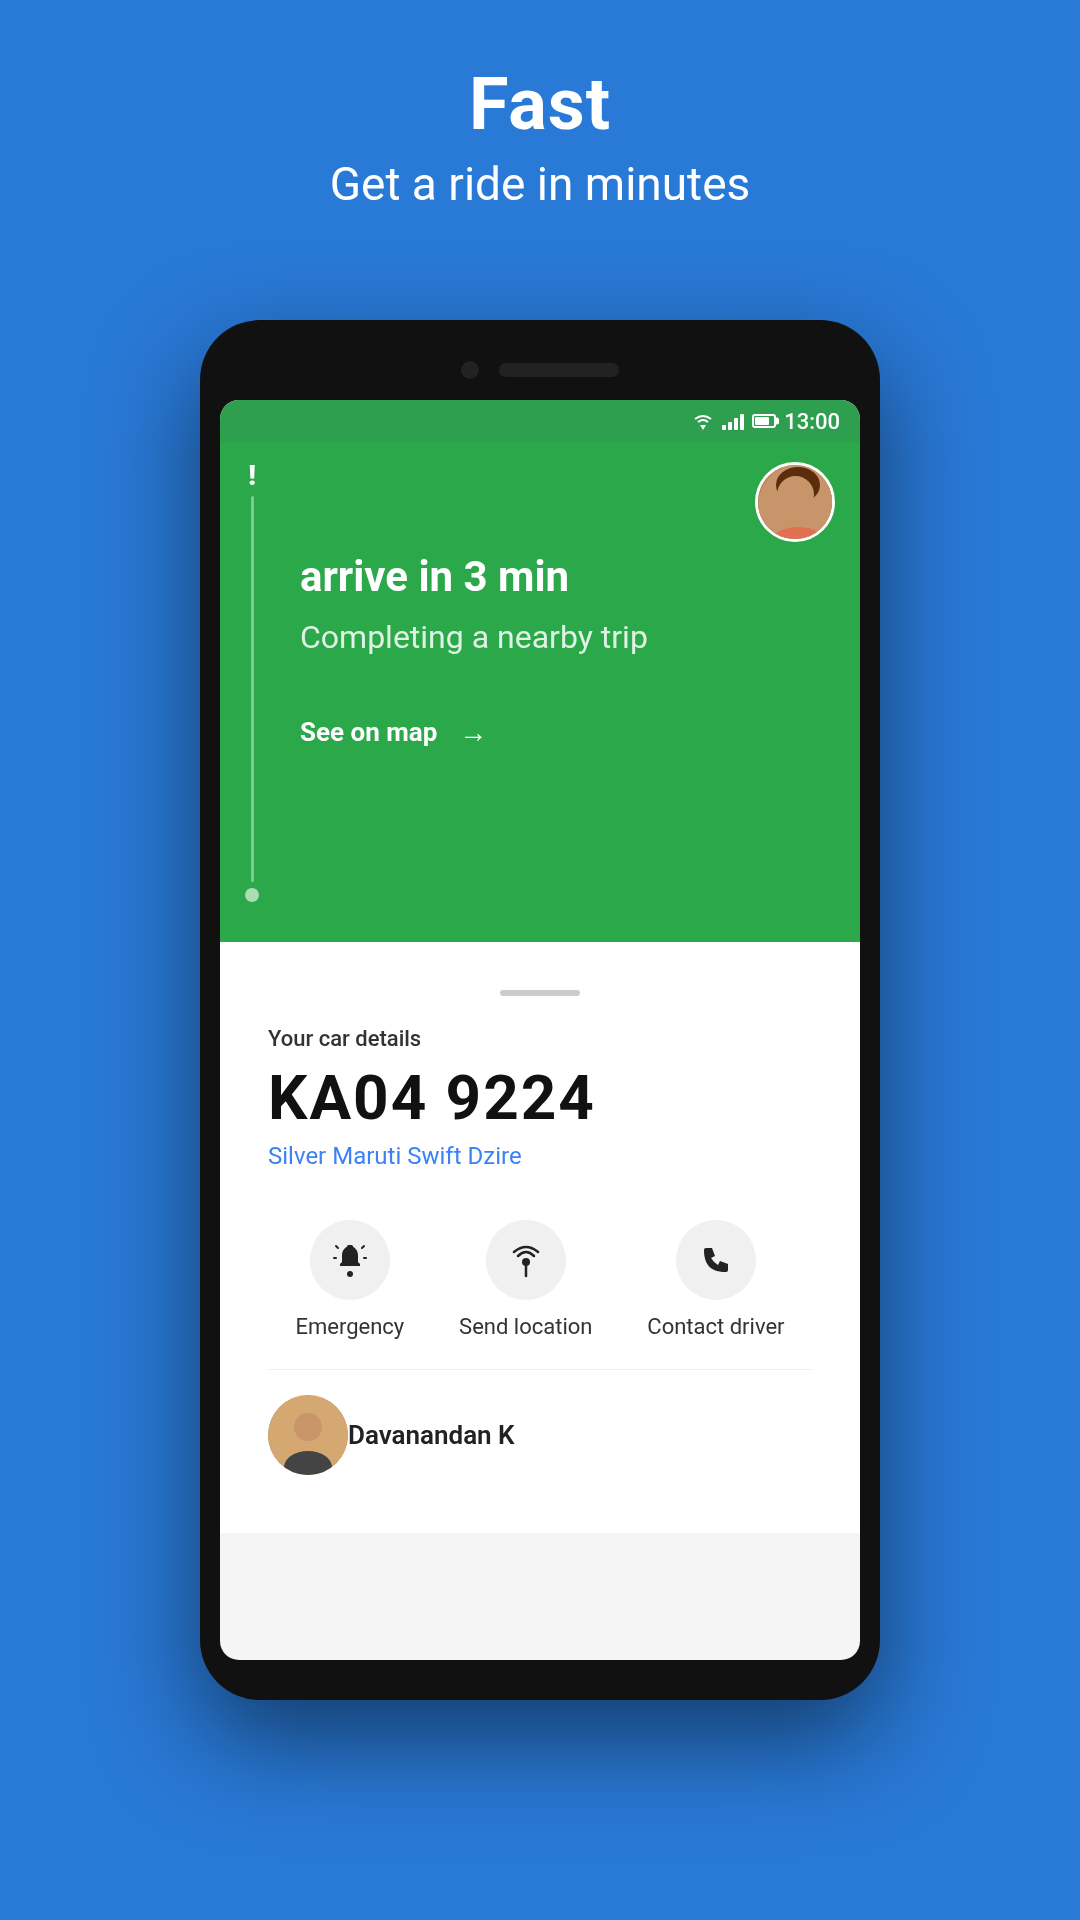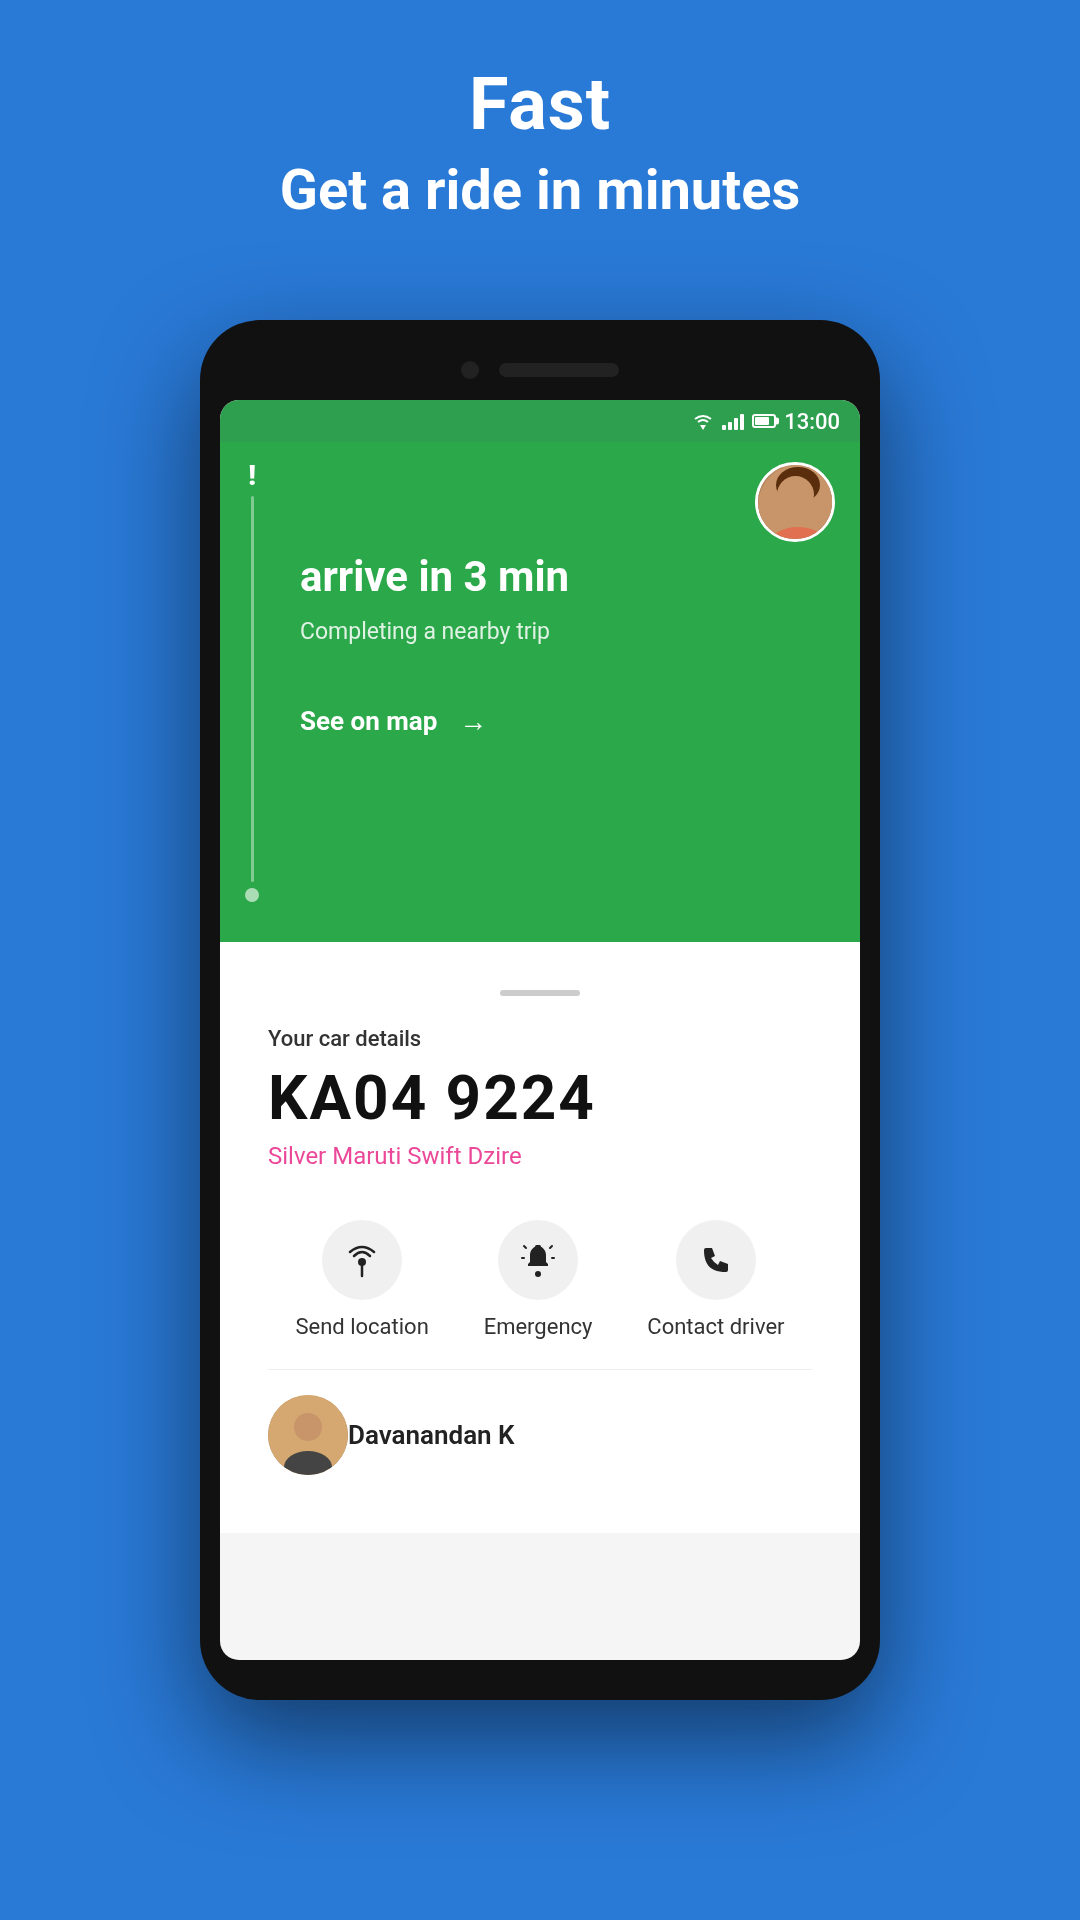--- a/index.html
+++ b/index.html
@@ -21,22 +21,22 @@
       color: #ffffff;
     }
 
     .header-title {
       font-size: 72px;
       font-weight: 700;
       letter-spacing: 1px;
     }
 
     .header-subtitle {
-      font-size: 56px;
-      font-weight: 700;
+      font-size: 46px;
+      font-weight: 400;
       margin-top: 10px;
     }
 
     
     .phone-wrapper {
       position: absolute;
       top: 320px;
       left: 50%;
       transform: translateX(-50%);
       width: 680px;
@@ -235,21 +235,21 @@
       color: white;
       font-size: 42px;
       font-weight: 700;
       line-height: 1.2;
       margin-top: 30px;
       margin-bottom: 15px;
     }
 
     .arrival-subtitle {
       color: rgba(255,255,255,0.85);
-      font-size: 23px;
+      font-size: 32px;
       font-weight: 400;
       margin-bottom: 60px;
     }
 
     .see-on-map-btn {
       color: white;
       font-size: 26px;
       font-weight: 700;
       display: flex;
       align-items: center;
@@ -286,21 +286,21 @@
     .car-plate {
       font-size: 62px;
       font-weight: 700;
       color: #111;
       letter-spacing: 2px;
       margin-bottom: 8px;
     }
 
     .car-model {
       font-size: 24px;
-      color: #ec4899;
+      color: #3b82f6;
       margin-bottom: 40px;
     }
 
     
     .action-buttons {
       display: flex;
       justify-content: space-around;
       align-items: center;
       padding: 10px 0 30px 0;
       border-bottom: 1px solid #eee;
@@ -439,52 +439,52 @@
       </div>
 
       <div class="white-card">
         <div class="drag-handle"></div>
 
         <div class="car-details-label">Your car details</div>
         <div class="car-plate">KA04 9224</div>
         <div class="car-model">Silver Maruti Swift Dzire</div>
 
         <div class="action-buttons">
+
+          <div class="action-btn">
+            <div class="action-btn-circle">
+              <svg width="36" height="36" viewBox="0 0 36 36" fill="none">
+                <path d="M18 4C14 4 10 8 10 13v7l-2 2v2h20v-2l-2-2v-7c0-5-4-9-8-9z" fill="#222"></path>
+                <rect x="15" y="3" width="6" height="3" rx="1.5" fill="#222"></rect>
+                <circle cx="18" cy="32" r="3" fill="#222"></circle>
+
+                <line x1="6" y1="6" x2="4" y2="4" stroke="#222" stroke-width="2" stroke-linecap="round"></line>
+                <line x1="30" y1="6" x2="32" y2="4" stroke="#222" stroke-width="2" stroke-linecap="round"></line>
+                <line x1="4" y1="16" x2="2" y2="16" stroke="#222" stroke-width="2" stroke-linecap="round"></line>
+                <line x1="32" y1="16" x2="34" y2="16" stroke="#222" stroke-width="2" stroke-linecap="round"></line>
+              </svg>
+            </div>
+            <span class="action-btn-label">Emergency</span>
+          </div>
 
           <div class="action-btn">
             <div class="action-btn-circle">
               <svg width="36" height="36" viewBox="0 0 36 36" fill="none">
                 <circle cx="18" cy="20" r="4" fill="#222"></circle>
                 <path d="M10 14 Q18 6 26 14" stroke="#222" stroke-width="2.5" fill="none" stroke-linecap="round"></path>
                 <path d="M6 10 Q18 0 30 10" stroke="#222" stroke-width="2.5" fill="none" stroke-linecap="round"></path>
                 <line x1="18" y1="24" x2="18" y2="34" stroke="#222" stroke-width="2.5" stroke-linecap="round"></line>
               </svg>
             </div>
             <span class="action-btn-label">Send location</span>
           </div>
 
           <div class="action-btn">
             <div class="action-btn-circle">
               <svg width="36" height="36" viewBox="0 0 36 36" fill="none">
-                <path d="M18 4C14 4 10 8 10 13v7l-2 2v2h20v-2l-2-2v-7c0-5-4-9-8-9z" fill="#222"></path>
-                <rect x="15" y="3" width="6" height="3" rx="1.5" fill="#222"></rect>
-                <circle cx="18" cy="32" r="3" fill="#222"></circle>
-
-                <line x1="6" y1="6" x2="4" y2="4" stroke="#222" stroke-width="2" stroke-linecap="round"></line>
-                <line x1="30" y1="6" x2="32" y2="4" stroke="#222" stroke-width="2" stroke-linecap="round"></line>
-                <line x1="4" y1="16" x2="2" y2="16" stroke="#222" stroke-width="2" stroke-linecap="round"></line>
-                <line x1="32" y1="16" x2="34" y2="16" stroke="#222" stroke-width="2" stroke-linecap="round"></line>
-              </svg>
-            </div>
-            <span class="action-btn-label">Emergency</span>
-          </div>
-
-          <div class="action-btn">
-            <div class="action-btn-circle">
-              <svg width="36" height="36" viewBox="0 0 36 36" fill="none">
                 <path d="M8 6h6l3 8-4 2a20 20 0 0 0 7 7l2-4 8 3v6a2 2 0 0 1-2 2C13 30 6 23 6 8a2 2 0 0 1 2-2z" fill="#222"></path>
               </svg>
             </div>
             <span class="action-btn-label">Contact driver</span>
           </div>
         </div>
 
         <div class="bottom-driver-row">
           <div class="bottom-driver-avatar">
             <div class="bottom-driver-avatar-img">

